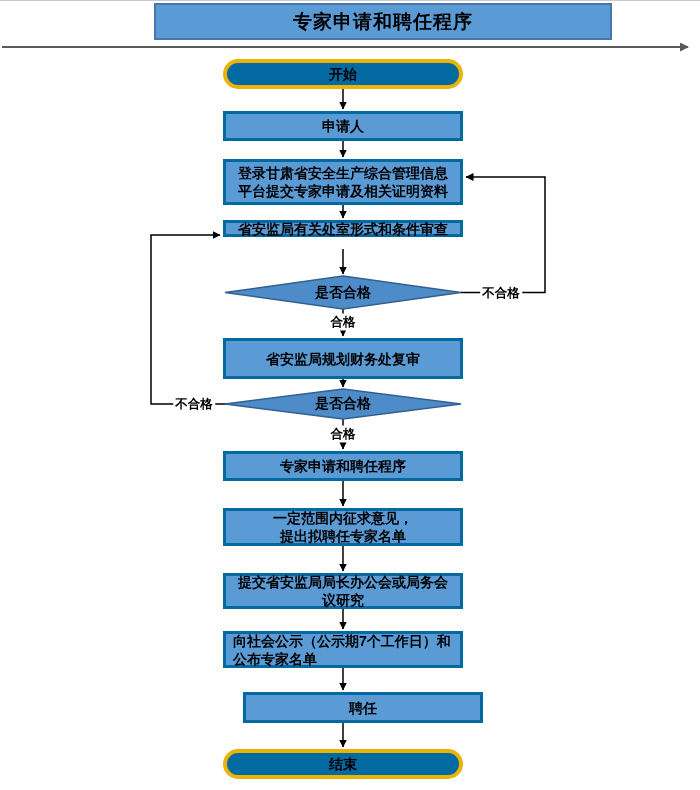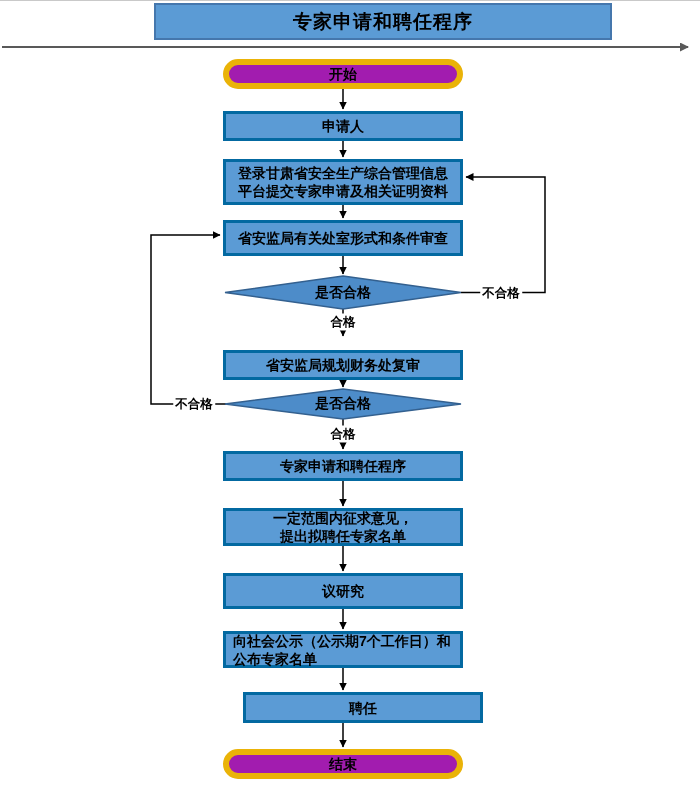--- a/index.html
+++ b/index.html
@@ -10,21 +10,21 @@
     overflow:hidden;
   }
   .node{
     position:absolute;left:223px;width:240px;
     background:#5b9bd5;border:3px solid #0369a1;
     box-sizing:border-box;
     display:flex;flex-direction:column;justify-content:center;align-items:center;
     color:#000;font-weight:bold;font-size:14px;line-height:18px;text-align:center;
   }
   .terminal{
-    background:#a21caf;border:6px solid #eab308;border-radius:15px;
+    background:#0369a1;border:4px solid #eab308;border-radius:15px;
   }
   .title-bar{
     position:absolute;left:122px;top:2px;width:458px;height:37px;
     background:#5b9bd5;border:2px solid #4577ad;box-sizing:border-box;
     display:flex;justify-content:center;align-items:center;
     font-weight:bold;font-size:19px;color:#000;letter-spacing:1px;margin-left:32px;
   }
   .left-align{align-items:flex-start;text-align:left;padding-left:7px;}
   svg.wires{position:absolute;left:0;top:0;}
   .edge-label{
@@ -86,46 +86,47 @@
 
   <div class="node" style="top:110px;height:30px;">
     <span>申请人</span>
   </div>
 
   <div class="node" style="top:158px;height:46px;">
     <span class="ln">登录甘肃省安全生产综合管理信息</span>
     <span class="ln">平台提交专家申请及相关证明资料</span>
   </div>
 
-  <div class="node" style="top:219px;height:36px;">
+  <div class="node" style="top:219px;height:17px;">
     <span>省安监局有关处室形式和条件审查</span>
   </div>
 
   <span class="diamond-label" style="left:343px;top:291.5px;">是否合格</span>
   <span class="edge-label" style="left:501px;top:291.5px;">不合格</span>
   <span class="edge-label" style="left:343px;top:321px;">合格</span>
 
-  <div class="node" style="top:349px;height:30px;align-items:center;">
+  <div class="node" style="top:337px;height:41px;align-items:center;">
     <span>省安监局规划财务处复审</span>
   </div>
 
   <span class="diamond-label" style="left:343px;top:403px;">是否合格</span>
   <span class="edge-label" style="left:194px;top:403px;">不合格</span>
   <span class="edge-label" style="left:343px;top:433px;">合格</span>
 
   <div class="node" style="top:450px;height:30px;">
     <span>专家申请和聘任程序</span>
   </div>
 
   <div class="node" style="top:507px;height:38px;">
     <span class="ln">一定范围内征求意见，</span>
     <span class="ln">提出拟聘任专家名单</span>
   </div>
 
   <div class="node" style="top:572px;height:36px;">
+    <span class="ln">提交省安监局局长办公会或局务会</span>
     <span class="ln">议研究</span>
   </div>
 
   <div class="node left-align" style="top:630px;height:37px;">
     <span class="ln">向社会公示（公示期7个工作日）和</span>
     <span class="ln">公布专家名单</span>
   </div>
 
   <div class="node" style="top:691px;height:31px;margin-left:20px;">
     <span>聘任</span>

